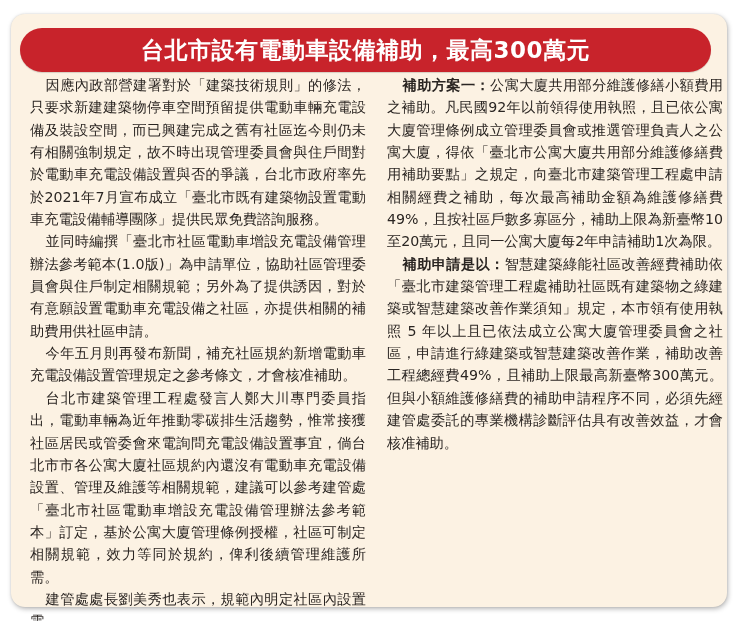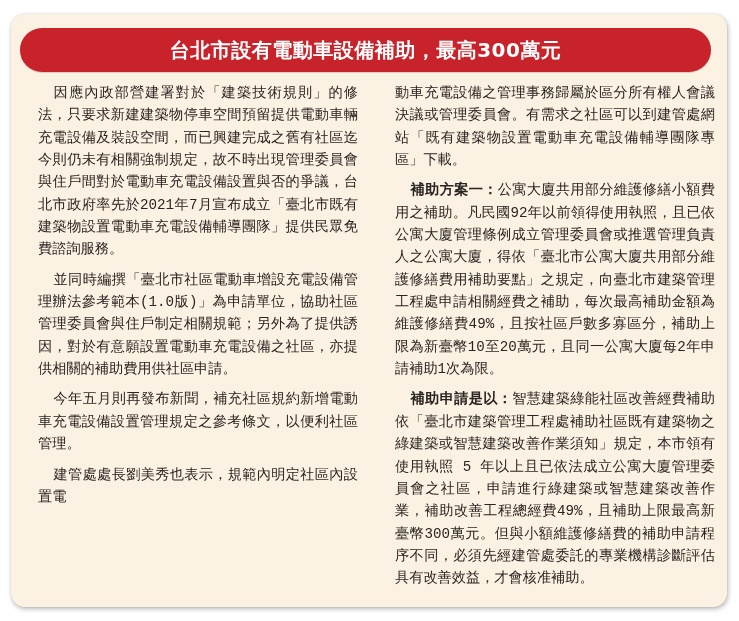--- a/index.html
+++ b/index.html
@@ -34,60 +34,59 @@
       border-radius: 22px;
       box-shadow: 0 1px 1px rgba(0,0,0,0.15);
       display: flex;
       align-items: center;
       justify-content: center;
     }
     .title-text {
       color: #ffffff;
       font-family: "DejaVu Sans", sans-serif;
       font-weight: bold;
-      font-size: 20px;
+      font-size: 23px;
       letter-spacing: 0.5px;
     }
     .col {
       position: absolute;
       top: 60px;
       width: 336px;
       color: #2a2522;
       font-size: 14.2px;
       line-height: 22.35px;
       text-align: justify;
       text-justify: inter-character;
     }
     .col.left { left: 19px; }
     .col.right { left: 376px; }
     .col p {
-      margin: 8px;
+      margin: 0;
       text-indent: 1.1em;
-      font-family: Liberation Mono, monospace;
     }
     .col p.cont {
       text-indent: 0;
     }
     .lead {
       font-weight: bold;
     }
   </style>
 </head>
 <body>
 
 <div class="card">
   <div class="title-bar">
     <span class="title-text">台北市設有電動車設備補助，最高300萬元</span>
   </div>
 
   <div class="col left">
     <p>因應內政部營建署對於「建築技術規則」的修法，只要求新建建築物停車空間預留提供電動車輛充電設備及裝設空間，而已興建完成之舊有社區迄今則仍未有相關強制規定，故不時出現管理委員會與住戶間對於電動車充電設備設置與否的爭議，台北市政府率先於2021年7月宣布成立「臺北市既有建築物設置電動車充電設備輔導團隊」提供民眾免費諮詢服務。</p>
     <p>並同時編撰「臺北市社區電動車增設充電設備管理辦法參考範本(1.0版)」為申請單位，協助社區管理委員會與住戶制定相關規範；另外為了提供誘因，對於有意願設置電動車充電設備之社區，亦提供相關的補助費用供社區申請。</p>
-    <p>今年五月則再發布新聞，補充社區規約新增電動車充電設備設置管理規定之參考條文，以便利社區管理。</p>
+    <p>今年五月則再發布新聞，補充社區規約新增電動車充電設備設置管理規定之參考條文，才會核准補助。</p>
+    <p>台北市建築管理工程處發言人鄭大川專門委員指出，電動車輛為近年推動零碳排生活趨勢，惟常接獲社區居民或管委會來電詢問充電設備設置事宜，倘台北市市各公寓大廈社區規約內還沒有電動車充電設備設置、管理及維護等相關規範，建議可以參考建管處「臺北市社區電動車增設充電設備管理辦法參考範本」訂定，基於公寓大廈管理條例授權，社區可制定相關規範，效力等同於規約，俾利後續管理維護所需。</p>
     <p>建管處處長劉美秀也表示，規範內明定社區內設置電</p>
   </div>
 
   <div class="col right">
-    <p class="cont">動車充電設備之管理事務歸屬於區分所有權人會議決議或管理委員會。有需求之社區可以到建管處網站「既有建築物設置電動車充電設備輔導團隊專區」下載。</p>
     <p><span class="lead">補助方案一：</span><span>公寓大廈共用部分維護修繕小額費用之補助。凡民國92年以前領得使用執照，且已依公寓大廈管理條例成立管理委員會或推選管理負責人之公寓大廈，得依「臺北市公寓大廈共用部分維護修繕費用補助要點」之規定，向臺北市建築管理工程處申請相關經費之補助，每次最高補助金額為維護修繕費49%，且按社區戶數多寡區分，補助上限為新臺幣10至20萬元，且同一公寓大廈每2年申請補助1次為限。</span></p>
     <p><span class="lead">補助申請是以：</span><span>智慧建築綠能社區改善經費補助依「臺北市建築管理工程處補助社區既有建築物之綠建築或智慧建築改善作業須知」規定，本市領有使用執照 5 年以上且已依法成立公寓大廈管理委員會之社區，申請進行綠建築或智慧建築改善作業，補助改善工程總經費49%，且補助上限最高新臺幣300萬元。但與小額維護修繕費的補助申請程序不同，必須先經建管處委託的專業機構診斷評估具有改善效益，才會核准補助。</span></p>
   </div>
 </div>
 
 </body></html>

